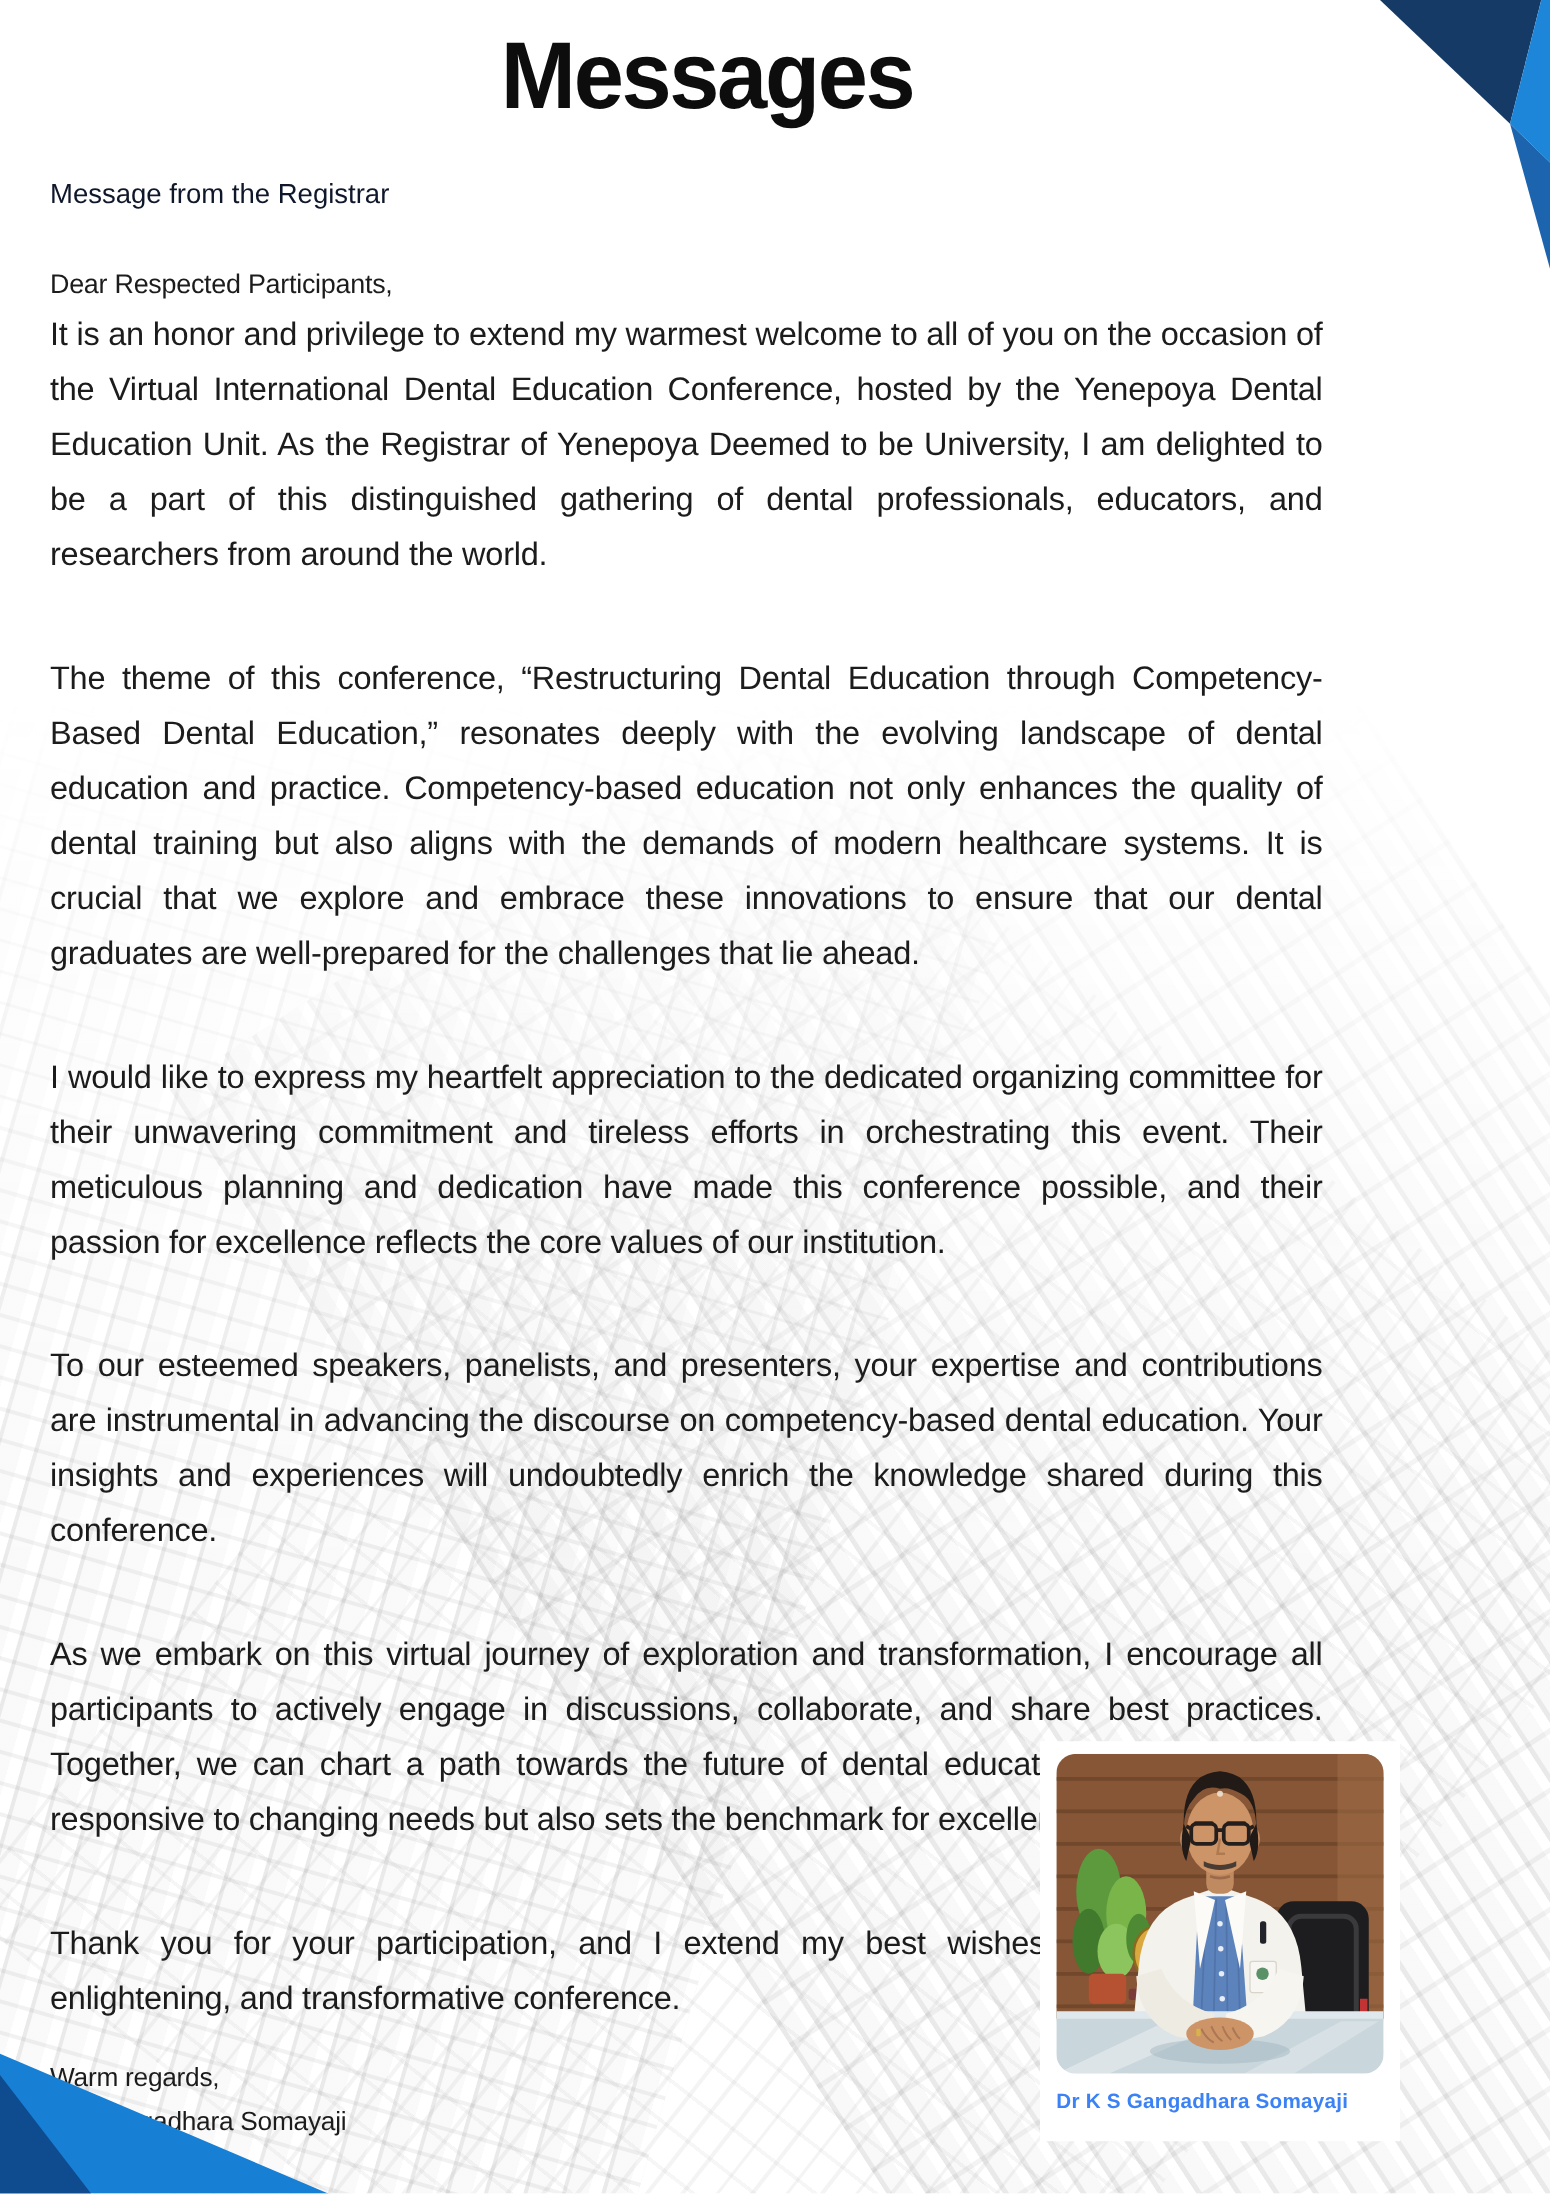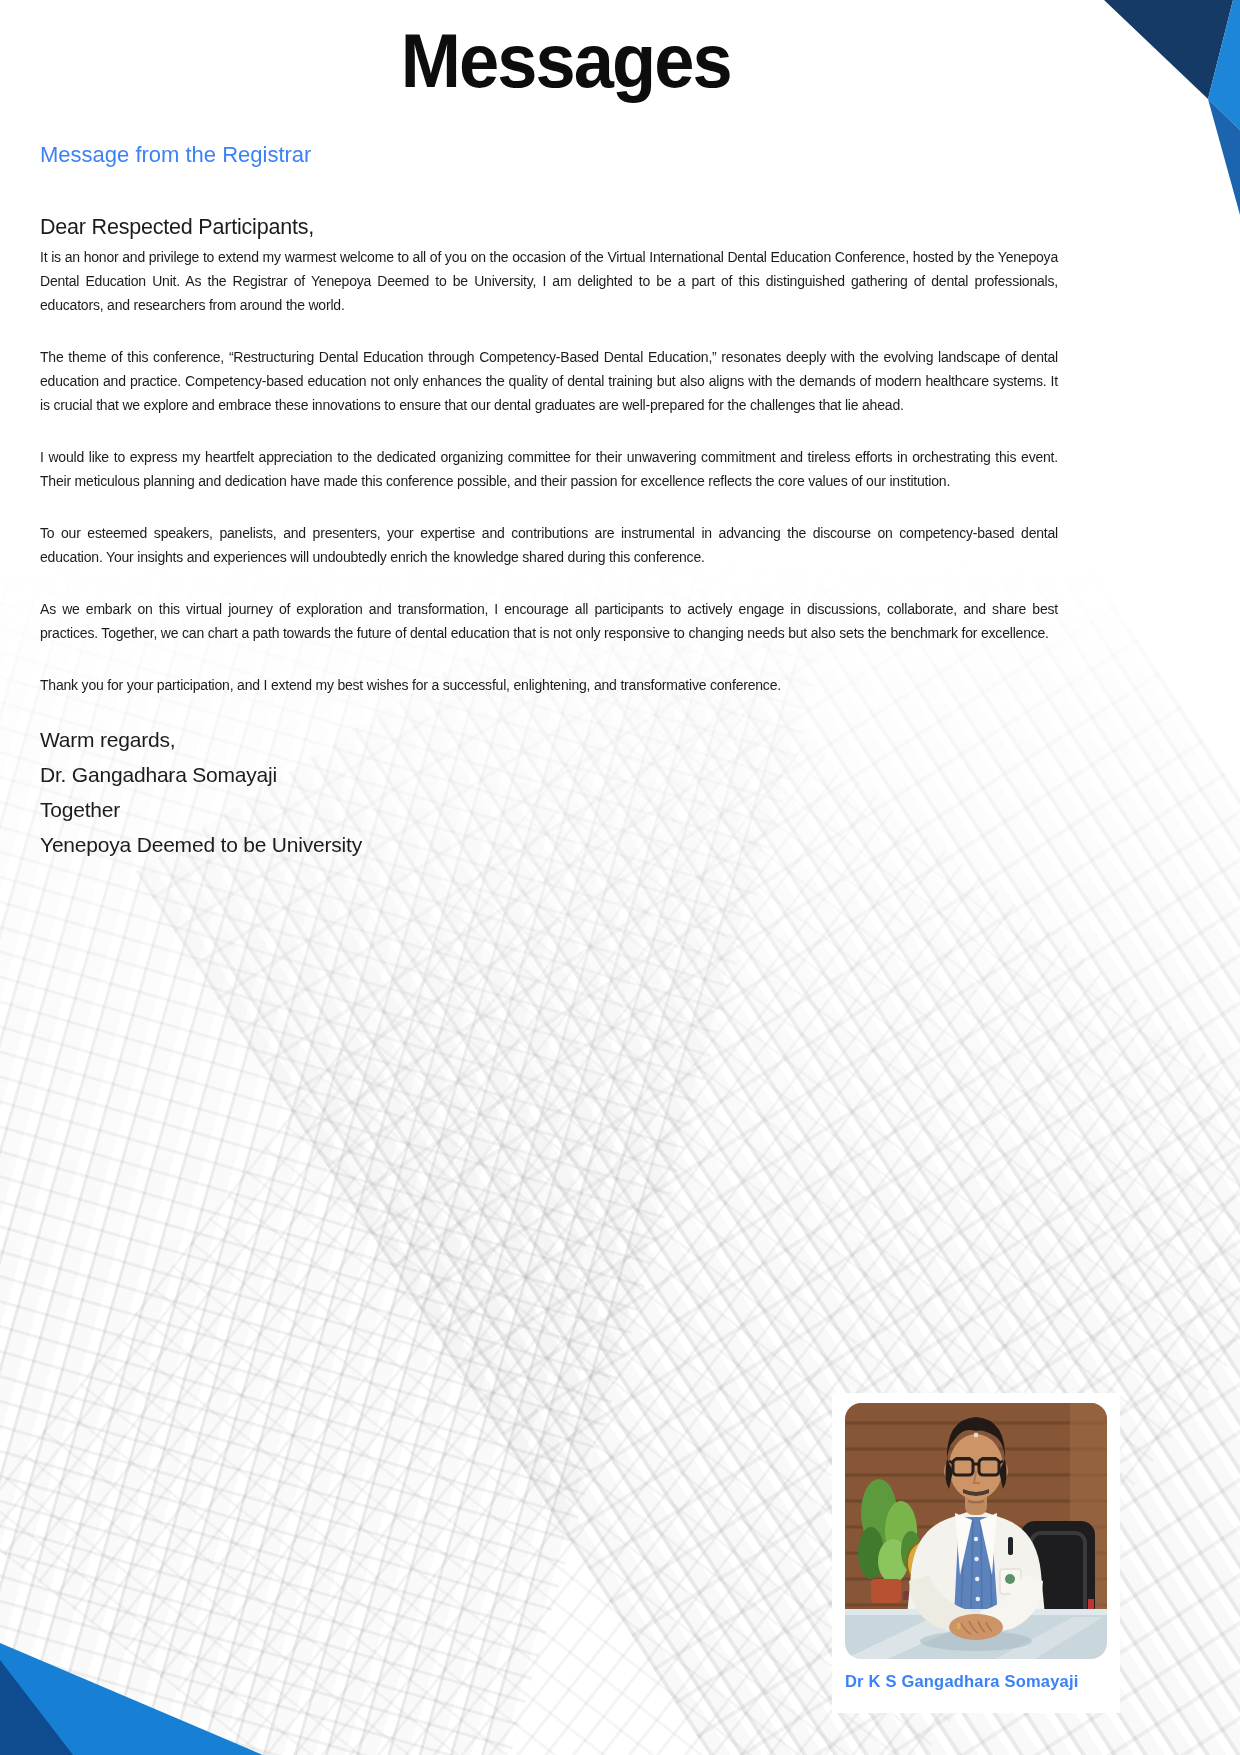--- a/index.html
+++ b/index.html
@@ -42,27 +42,27 @@
 
   
   .title-wrap { position:absolute; top:18px; left:0; right:108px; text-align:center; z-index:2; }
   .title {
     display:inline-block; font-size:76px; line-height:86px; font-weight:800;
     letter-spacing:-2px; color:#0d0d0d; transform:scaleX(.95); transform-origin:center;
   }
 
   
   .letter-col { position:absolute; left:40px; top:0; width:1018px; z-index:2; }
-  .subtitle  { margin-top:140px; font-size:22px; line-height:30px; color:#3b82f6; }
+  .subtitle  { margin-top:140px; font-size:22px; line-height:30px; color:#0f172a; }
   .salutation{ margin-top:40px; font-size:21.5px; line-height:35px; letter-spacing:-.2px; }
   .letter-col p.body-par {
-    margin:0; font-size:14px; line-height:24px; letter-spacing:-.2px;
+    margin:0; font-size:26px; line-height:44px; letter-spacing:-.2px;
     text-align:justify; color:#1c1c1c;
   }
-  .letter-col p.body-par + p.body-par { margin-top:28px; }
+  .letter-col p.body-par + p.body-par { margin-top:55px; }
   .signature { margin-top:25px; font-size:21px; line-height:35px; letter-spacing:-.2px; }
 
   
   .photo-card {
     position:absolute; left:832px; top:1393px; width:288px; height:320px;
     background:#ffffff; z-index:3; box-sizing:border-box; padding:10px 13px 0 13px;
   }
   .photo-frame { width:262px; height:256px; border-radius:16px; overflow:hidden; display:block; }
   .photo-frame svg { display:block; width:100%; height:100%; }
   .photo-caption {

